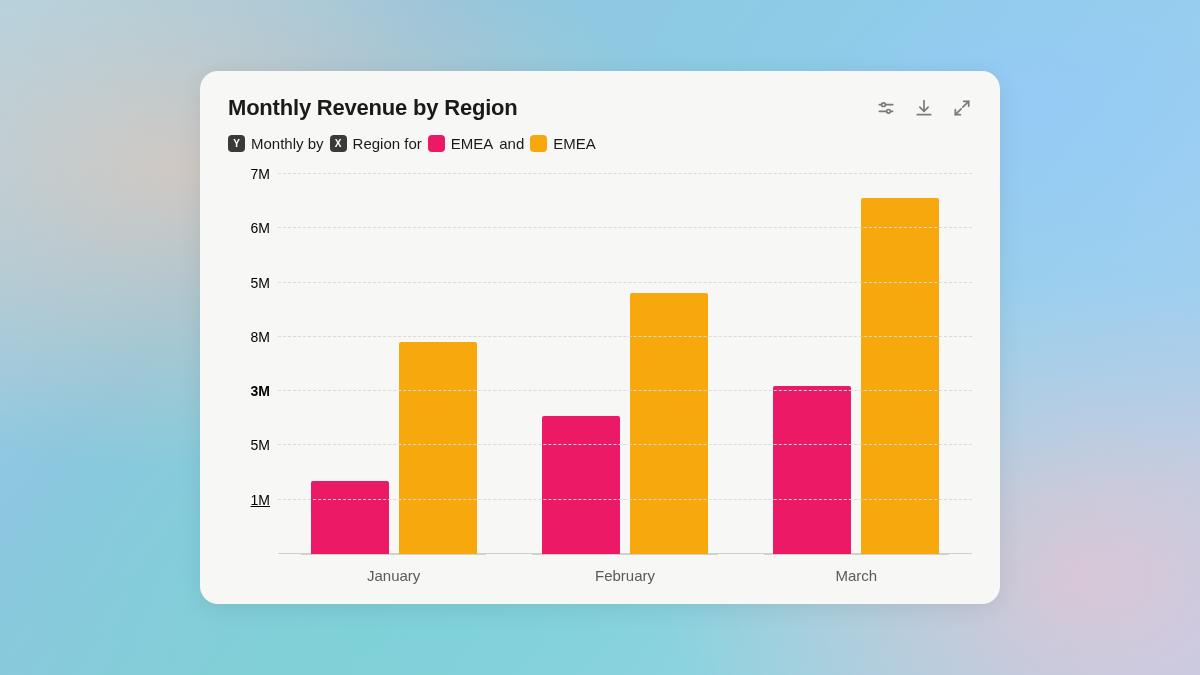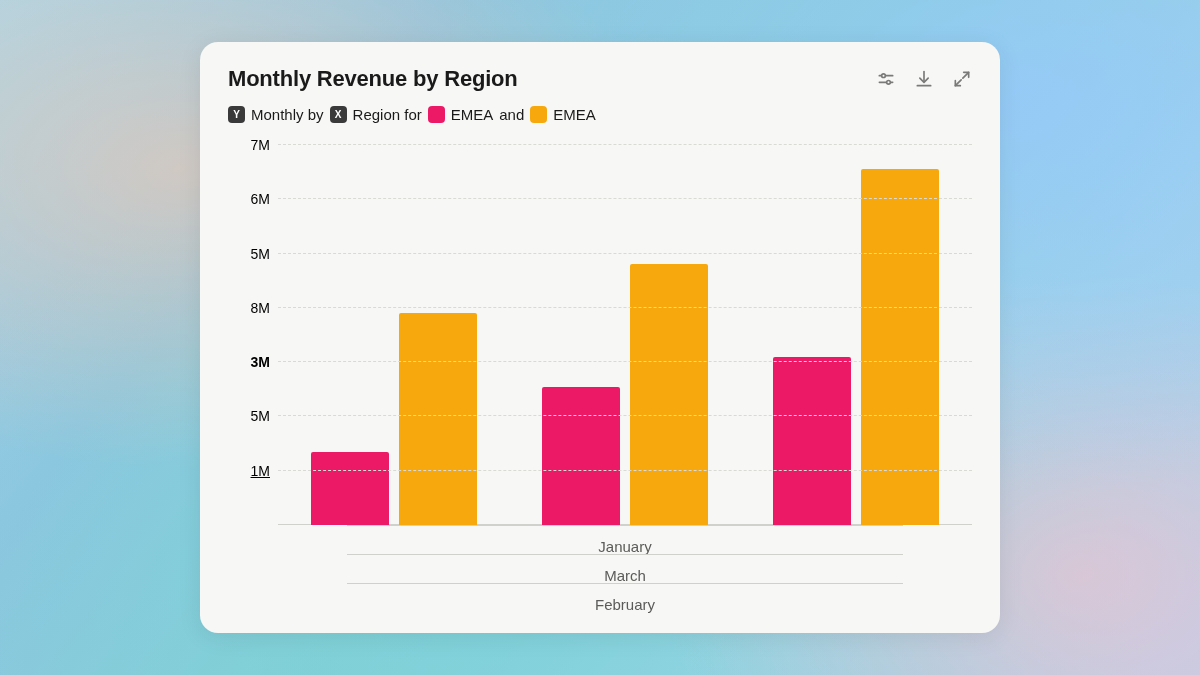--- a/index.html
+++ b/index.html
@@ -113,21 +113,20 @@
     width: 78px;
     border-radius: 2px 2px 0 0;
   }
   .bar.namer { background: #ec1a66; }
   .bar.emea  { background: #f7a80d; }
 
   .x-axis {
     margin-left: 50px;
     display: flex;
     border-top: 1px solid transparent;
-    flex-direction: column;
   }
   .x-tick {
     flex: 1;
     text-align: center;
     padding-top: 12px;
     font-size: 15px;
     color: #5b5b59;
     position: relative;
   }
   .x-tick::before {
@@ -215,17 +214,17 @@
         <div class="gridline" style="bottom: 42.8571%;"></div>
         <div class="gridline" style="bottom: 57.1429%;"></div>
         <div class="gridline" style="bottom: 71.4286%;"></div>
         <div class="gridline" style="bottom: 85.7143%;"></div>
         <div class="gridline" style="bottom: 100%;"></div>
       </div>
   </div>
 
   <div class="x-axis" id="x-axis">
       <div class="x-tick">January</div>
+      <div class="x-tick">February</div>
       <div class="x-tick">March</div>
-      <div class="x-tick">February</div>
     </div>
 
 </div>
 
 </body></html>

